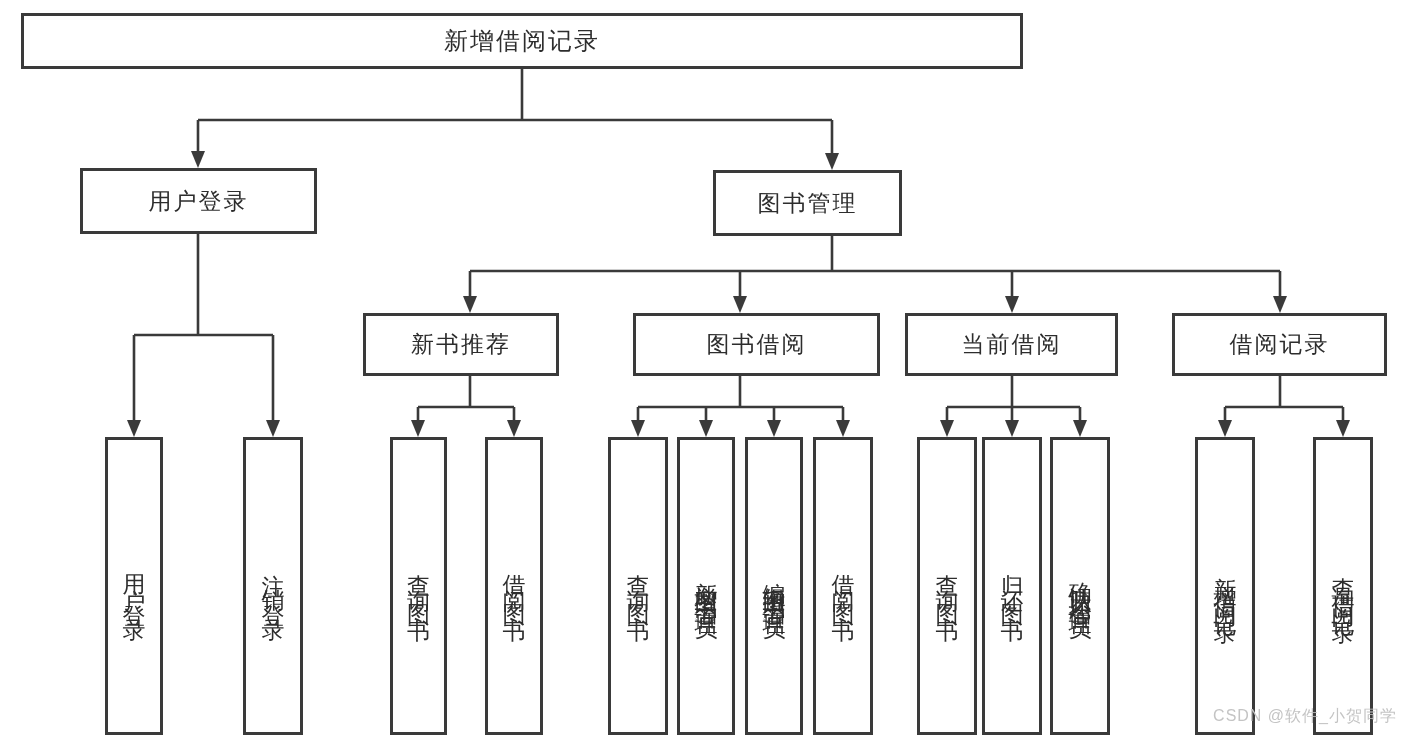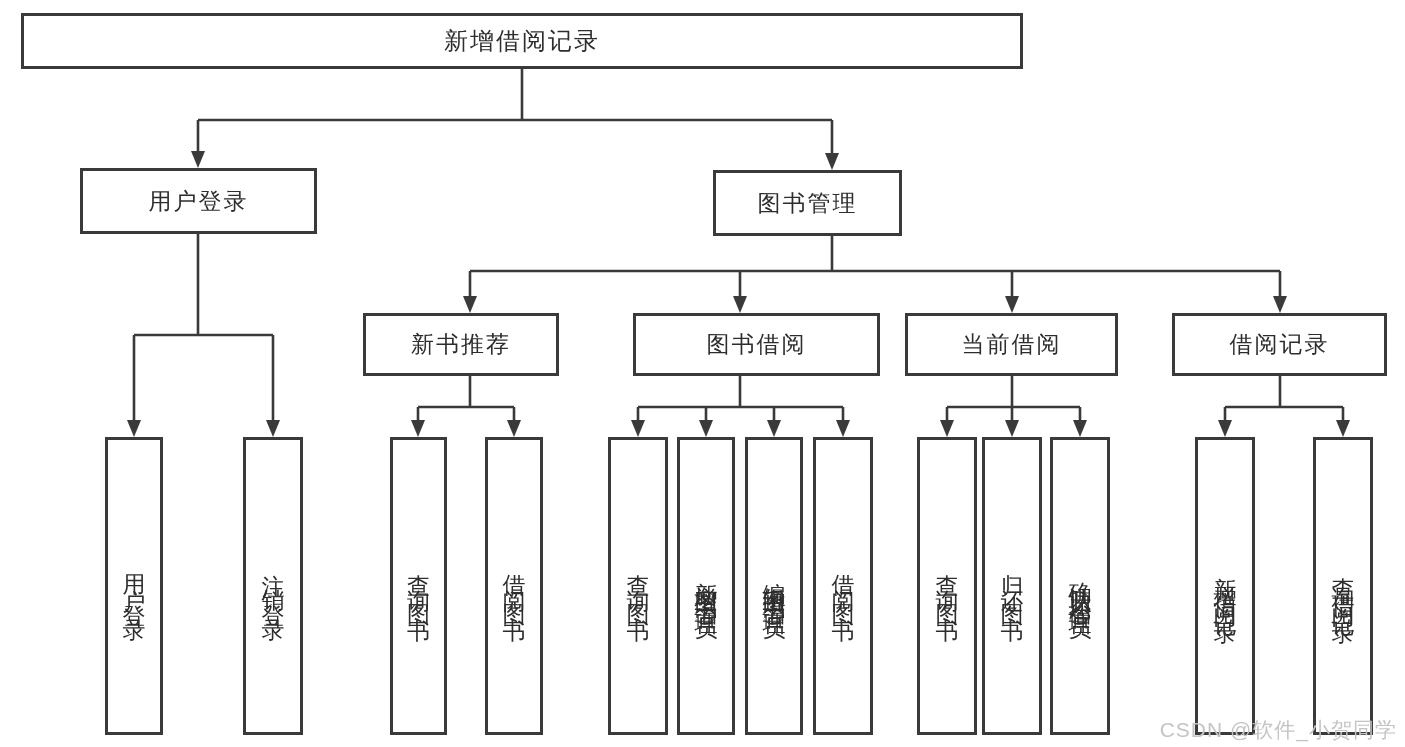--- a/index.html
+++ b/index.html
@@ -44,23 +44,23 @@
     writing-mode:vertical-rl;
     text-orientation:mixed;
     color:var(--text);
     font-size:23px;
     line-height:1;
     letter-spacing:6px;
     white-space:nowrap;
   }
   .watermark{
     position:absolute;z-index:2;
-    right:8px;bottom:3px;
+    right:8px;bottom:20px;
     color:var(--watermark);
-    font-size:21px;
+    font-size:16px;
     letter-spacing:1px;
     white-space:nowrap;
   }
 </style>
 </head>
 <body>
 
 <div class="canvas">
 
   <svg class="connectors" width="1405" height="747" viewBox="0 0 1405 747">

